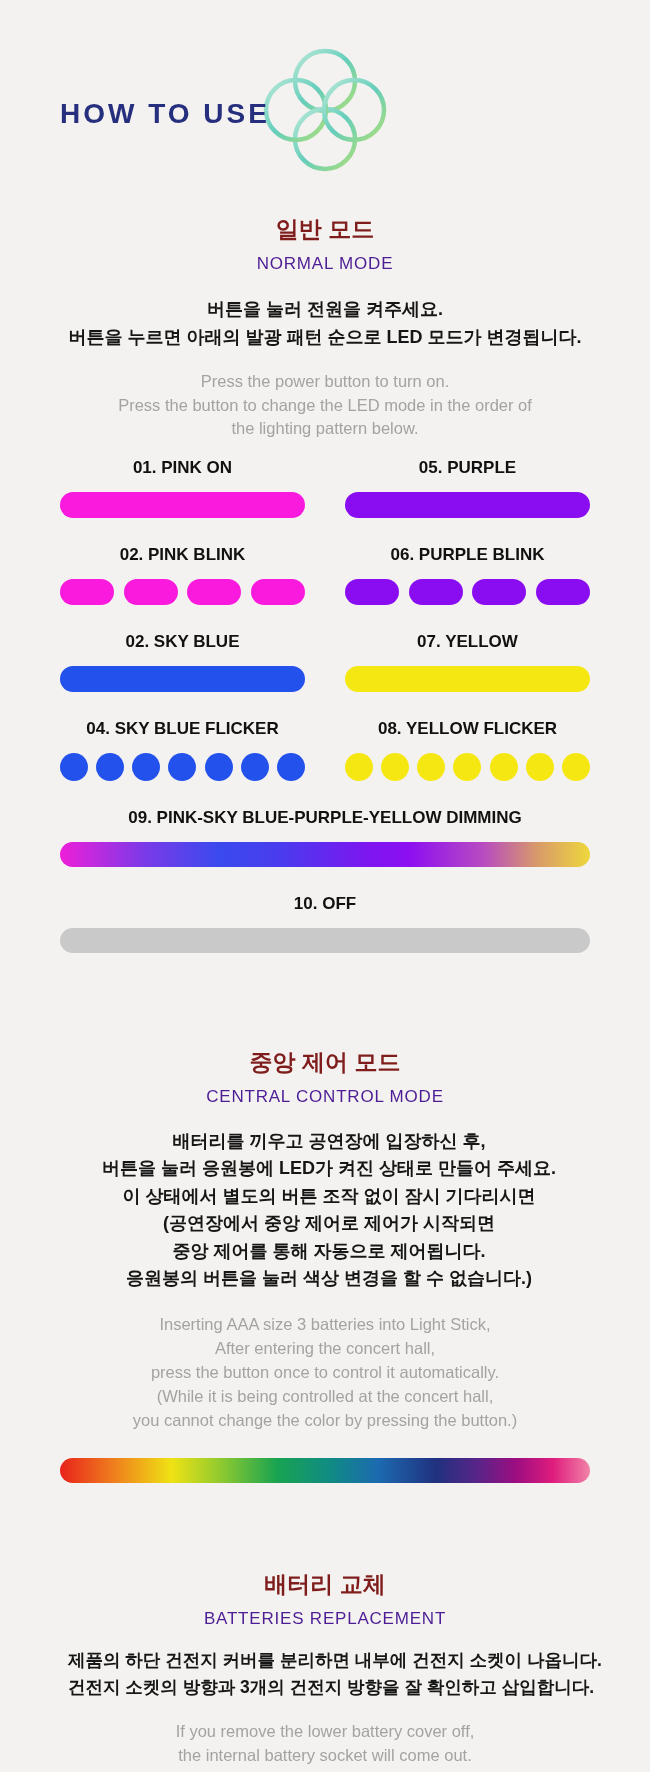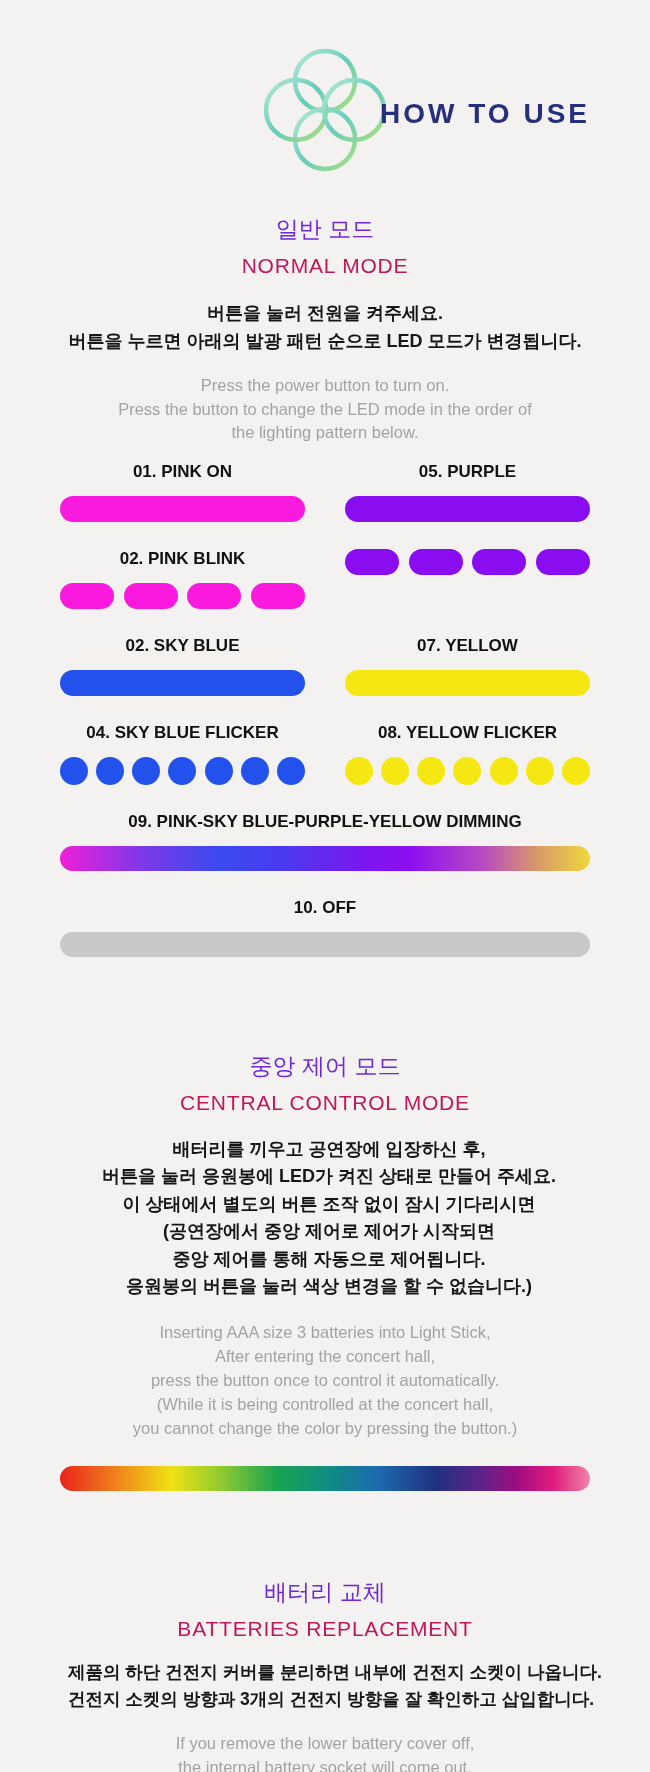--- a/index.html
+++ b/index.html
@@ -11,26 +11,26 @@
     overflow:hidden;
   }
   .content { width:530px; margin:0 auto; text-align:center; }
 
   
   .header { position:relative; margin-top:40px; height:140px; }
   .logo-wrap { position:absolute; left:50%; top:6px; transform:translateX(-50%); }
   .page-title {
     position:absolute; left:0; right:0; top:58px;
     font-size:28px; font-weight:800; letter-spacing:3px;
-    color:#262f7e; text-align:right;
-  }
-
-  
-  .sec-title { font-size:23px; font-weight:400; color:#6d28d9; }
-  .sec-sub   { font-size:21px; color:#be185d; letter-spacing:0.8px; margin-top:9px; }
+    color:#262f7e; text-align:left;
+  }
+
+  
+  .sec-title { font-size:23px; font-weight:700; color:#7f1d1d; }
+  .sec-sub   { font-size:17px; color:#4c1d95; letter-spacing:0.8px; margin-top:9px; }
 
   .body-kr { margin-top:21px; font-size:18px; font-weight:700; color:#161616; line-height:28px; }
   .body-kr div { white-space:nowrap; }
   .body-en { margin-top:19px; font-size:16.5px; color:#a3a3a3; line-height:23.5px; }
   .body-en div { white-space:nowrap; }
   .body-kr.tight { line-height:27.5px;margin-left:8px; }
   .body-en.tight { line-height:24px; }
 
   
   .pattern-grid {
@@ -132,20 +132,21 @@
       <div class="pcell">
         <div class="plabel">02. PINK BLINK</div>
         <div class="segrow">
           <i class="seg c-pink"></i>
             <i class="seg c-pink"></i>
             <i class="seg c-pink"></i>
             <i class="seg c-pink"></i>
         </div>
       </div>
       <div class="pcell">
+        <div class="plabel">06. PURPLE BLINK</div>
         <div class="segrow">
           <i class="seg c-purple"></i>
             <i class="seg c-purple"></i>
             <i class="seg c-purple"></i>
             <i class="seg c-purple"></i>
         </div>
       </div>
 
       <div class="pcell">
         <div class="plabel">02. SKY BLUE</div>

